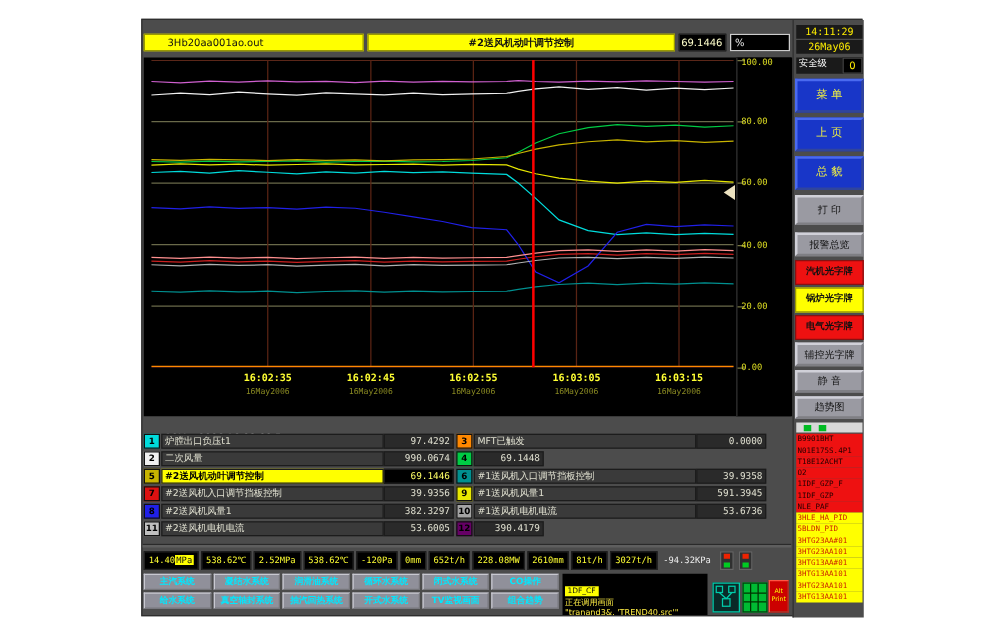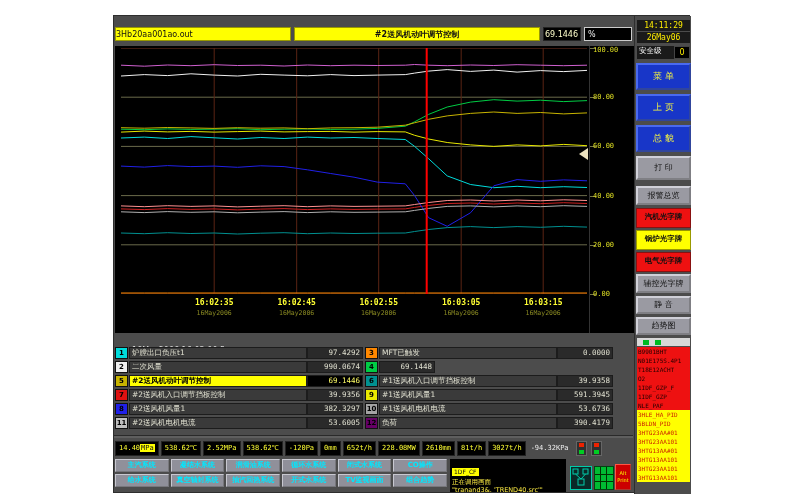--- a/index.html
+++ b/index.html
@@ -2,21 +2,21 @@
 <html><head>
 <meta charset="utf-8">
 <style>
   html,body{margin:0;padding:0;background:#ffffff;}
   #canvas{position:relative;width:800px;height:500px;background:#ffffff;overflow:hidden;
           font-family:"DejaVu Sans",sans-serif;}
   #app{position:absolute;left:113px;top:15px;width:577px;height:478px;background:#4c4c4c;
        border:1px solid #2e2e2e;box-sizing:border-box;}
   
   .tb-field{position:absolute;height:14px;font-size:8px;line-height:14px;overflow:hidden;white-space:nowrap;box-sizing:border-box;}
-  #src-field{left:1px;top:11px;width:176px;background:#ffff00;color:#111;padding-left:0;border:1px solid #999900;}
+  #src-field{left:1px;top:11px;width:176px;background:#ffff00;color:#111;padding-left:18px;border:1px solid #999900;}
   #pen-field{left:180px;top:11px;width:246px;background:#ffff00;color:#111;text-align:center;font-weight:bold;border:1px solid #999900;}
   #pen-value{left:429px;top:11px;width:38px;background:#000;color:#ffffcc;text-align:right;padding-right:2px;border:1px solid #222;}
   #pen-unit{left:470px;top:11px;width:48px;background:#000;color:#eee;padding-left:3px;border:1px solid #cccccc;}
   
   #chart-region{position:absolute;left:1px;top:30px;width:518px;height:287px;background:#000;}
   #plot{position:absolute;left:6px;top:2px;width:466px;height:246px;}
   #plot svg{display:block;}
   .xtick{position:absolute;width:70px;text-align:center;color:#ffff33;font-size:8px;font-weight:bold;
           font-family:"DejaVu Sans Mono",monospace;}
   .xtick-date{position:absolute;width:70px;text-align:center;color:#8a8a22;font-size:6.5px;
@@ -207,21 +207,20 @@
           <div class="pen-label">#1送风机风量1</div>
           <div class="pen-value">591.3945</div>
         </div>
         <div class="pen-row">
           <div class="pen-num" style="background: #a3a3a3;">10</div>
           <div class="pen-label">#1送风机电机电流</div>
           <div class="pen-value">53.6736</div>
         </div>
         <div class="pen-row">
           <div class="pen-num" style="background: rgb(102, 0, 102);">12</div>
-          <div class="pen-label">负荷</div>
           <div class="pen-value">390.4179</div>
         </div>
       </div>
     <div id="legend-sep"></div>
 
     <div id="status-strip">
         <div class="status-cell"><span>14.40</span><span class="status-hl">MPa</span></div>
         <div class="status-cell">538.62℃</div>
         <div class="status-cell">2.52MPa</div>
         <div class="status-cell">538.62℃</div>

